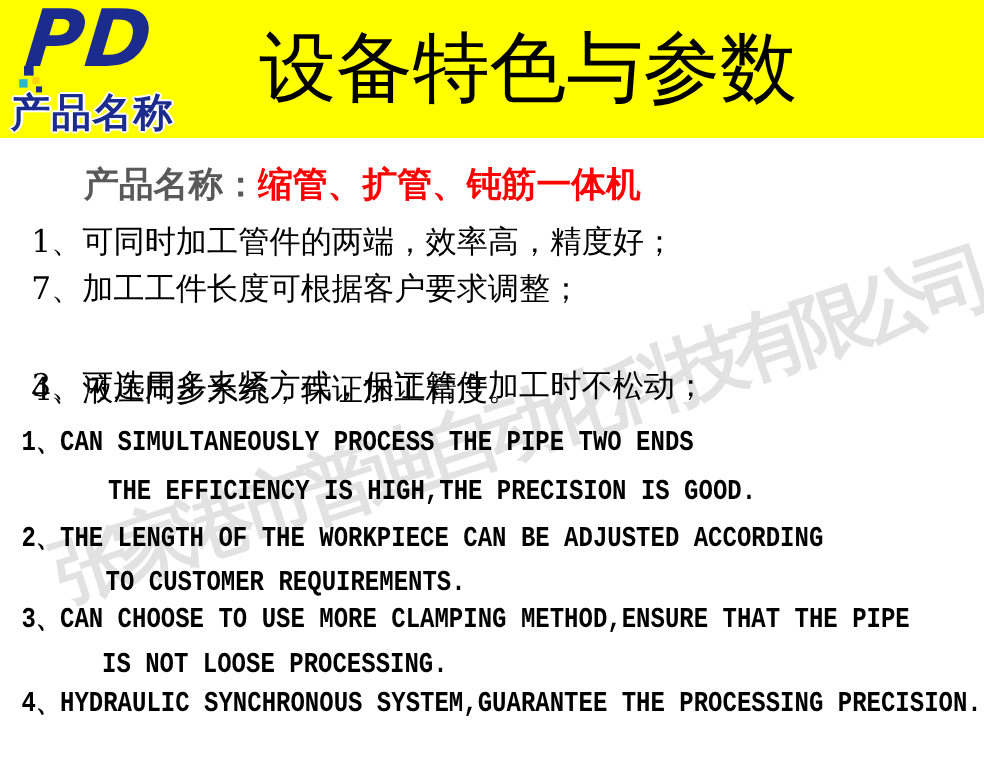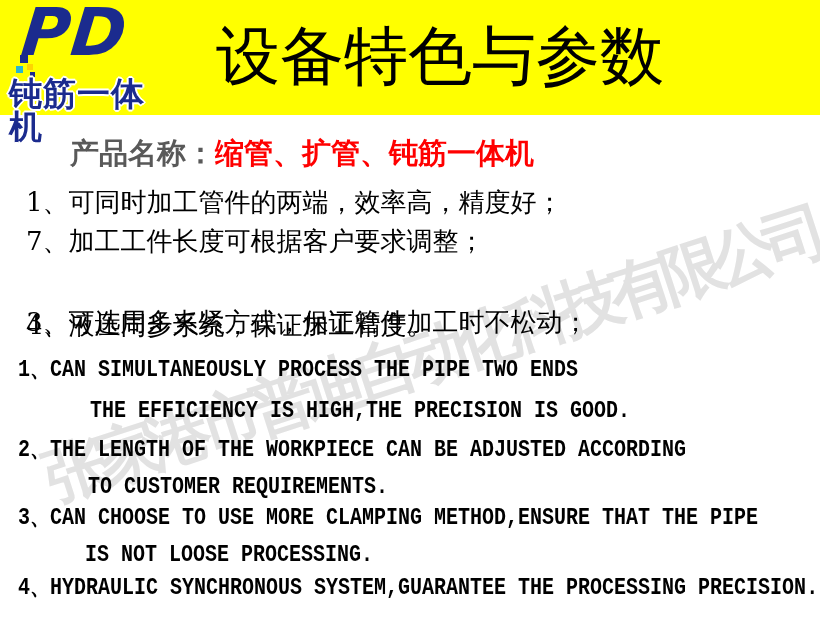--- a/index.html
+++ b/index.html
@@ -89,18 +89,18 @@
     <div class="en-line" id="en-6">4、HYDRAULIC SYNCHRONOUS SYSTEM,GUARANTEE THE PROCESSING PRECISION.</div>
   </div>
 
   <div id="header">
     <div id="logo">
       <div id="logo-monogram">PD</div>
       <span class="px px-a"></span>
       <span class="px px-b"></span>
       <span class="px px-c"></span>
       <span class="px px-d"></span>
-      <div id="logo-name">钝筋一体机</div>
+      <div id="logo-name">产品名称</div>
     </div>
     <div id="page-title">设备特色与参数</div>
   </div>
 
 </div>
 
 </body></html>

